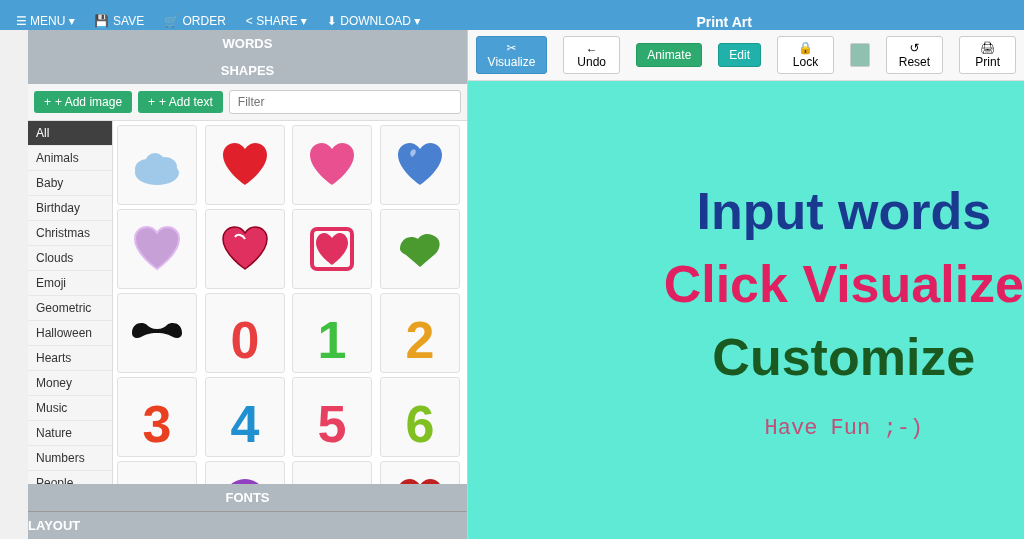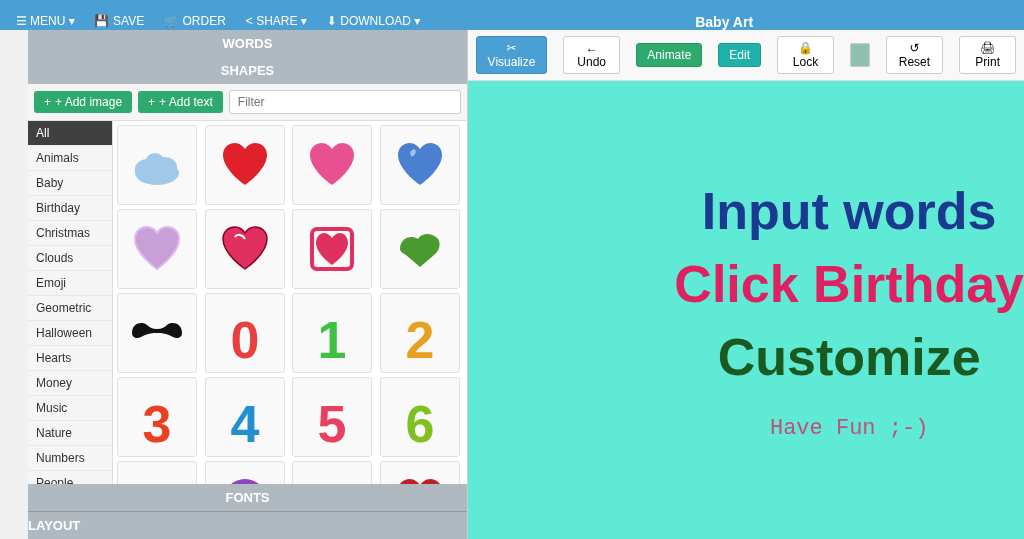--- a/index.html
+++ b/index.html
@@ -234,21 +234,21 @@
   </style>
 </head>
 <body>
 
 <div id="topbar">
   <button class="topbar-btn">☰ MENU ▾</button>
   <button class="topbar-btn">💾 SAVE</button>
   <button class="topbar-btn">🛒 ORDER</button>
   <button class="topbar-btn">&lt; SHARE ▾</button>
   <button class="topbar-btn">⬇ DOWNLOAD ▾</button>
-  <span id="topbar-title">Baby Art</span>
+  <span id="topbar-title">Print Art</span>
 </div>
 
 <div id="main">
 
   <div id="left-panel">
     <div class="section-header">WORDS</div>
     <div class="section-header">SHAPES</div>
 
     <div id="shapes-section">
       <div id="shapes-toolbar">
@@ -413,19 +413,19 @@
       <button class="tool-btn teal">Edit</button>
       <button class="tool-btn">🔒 Lock</button>
       <div class="color-swatch" style="background:#90c0b0;"></div>
       <button class="tool-btn">↺ Reset</button>
       <button class="tool-btn">🖨 Print</button>
     </div>
 
     <div id="canvas-area">
       <div id="canvas-content">
         <div class="line1">Input words</div>
-        <div class="line2">Click Birthday</div>
+        <div class="line2">Click Visualize</div>
         <div class="line3">Customize</div>
         <div class="line4">Have Fun ;-)</div>
       </div>
     </div>
   </div>
 </div>
 
 </body></html>

